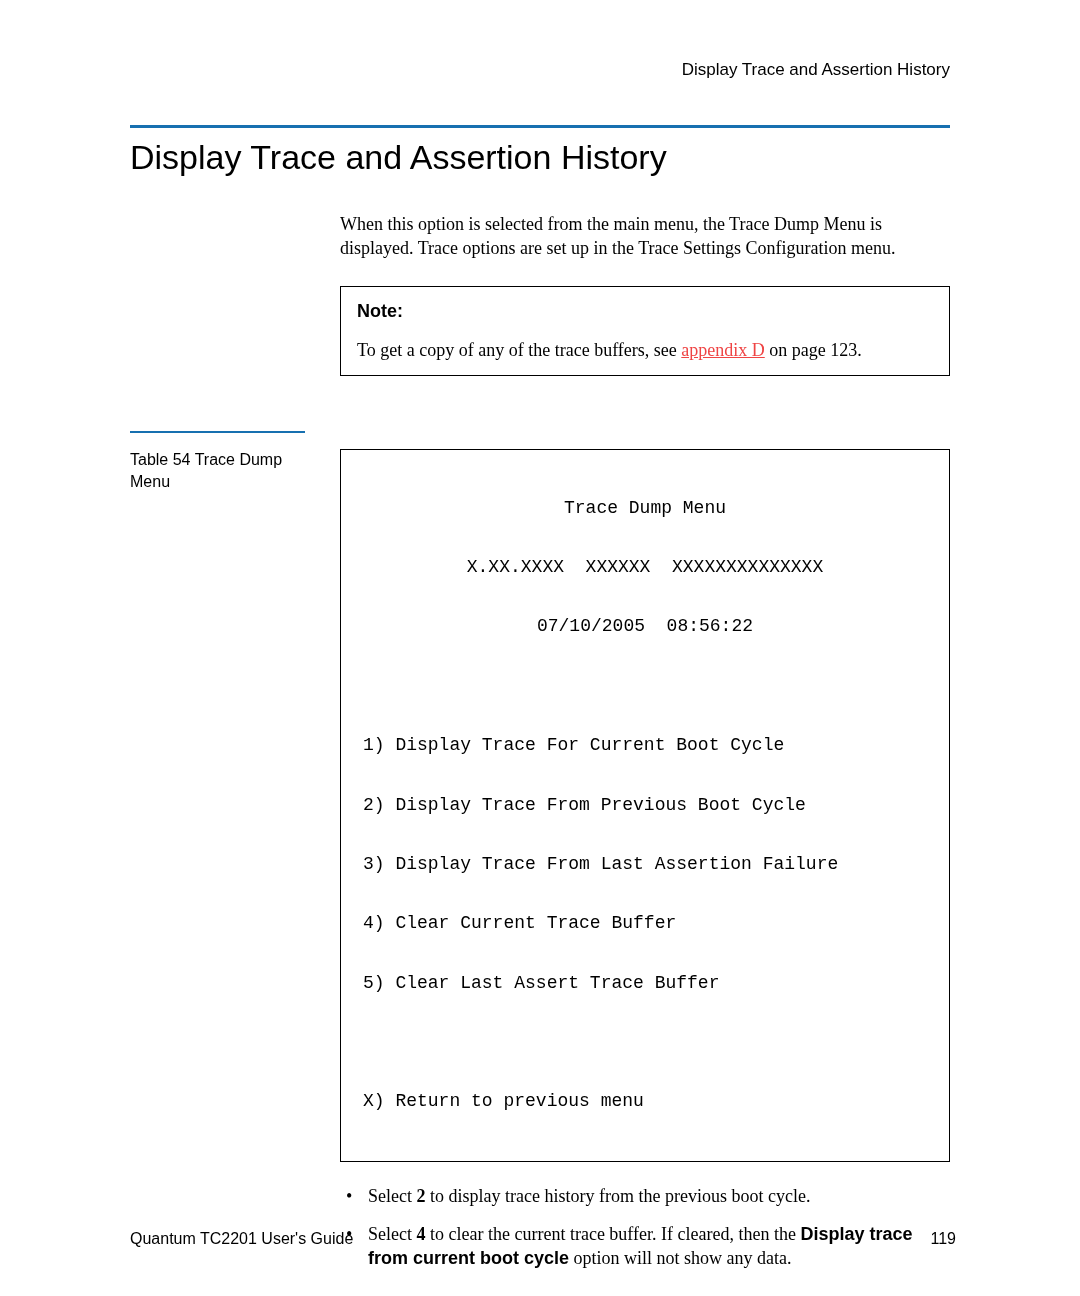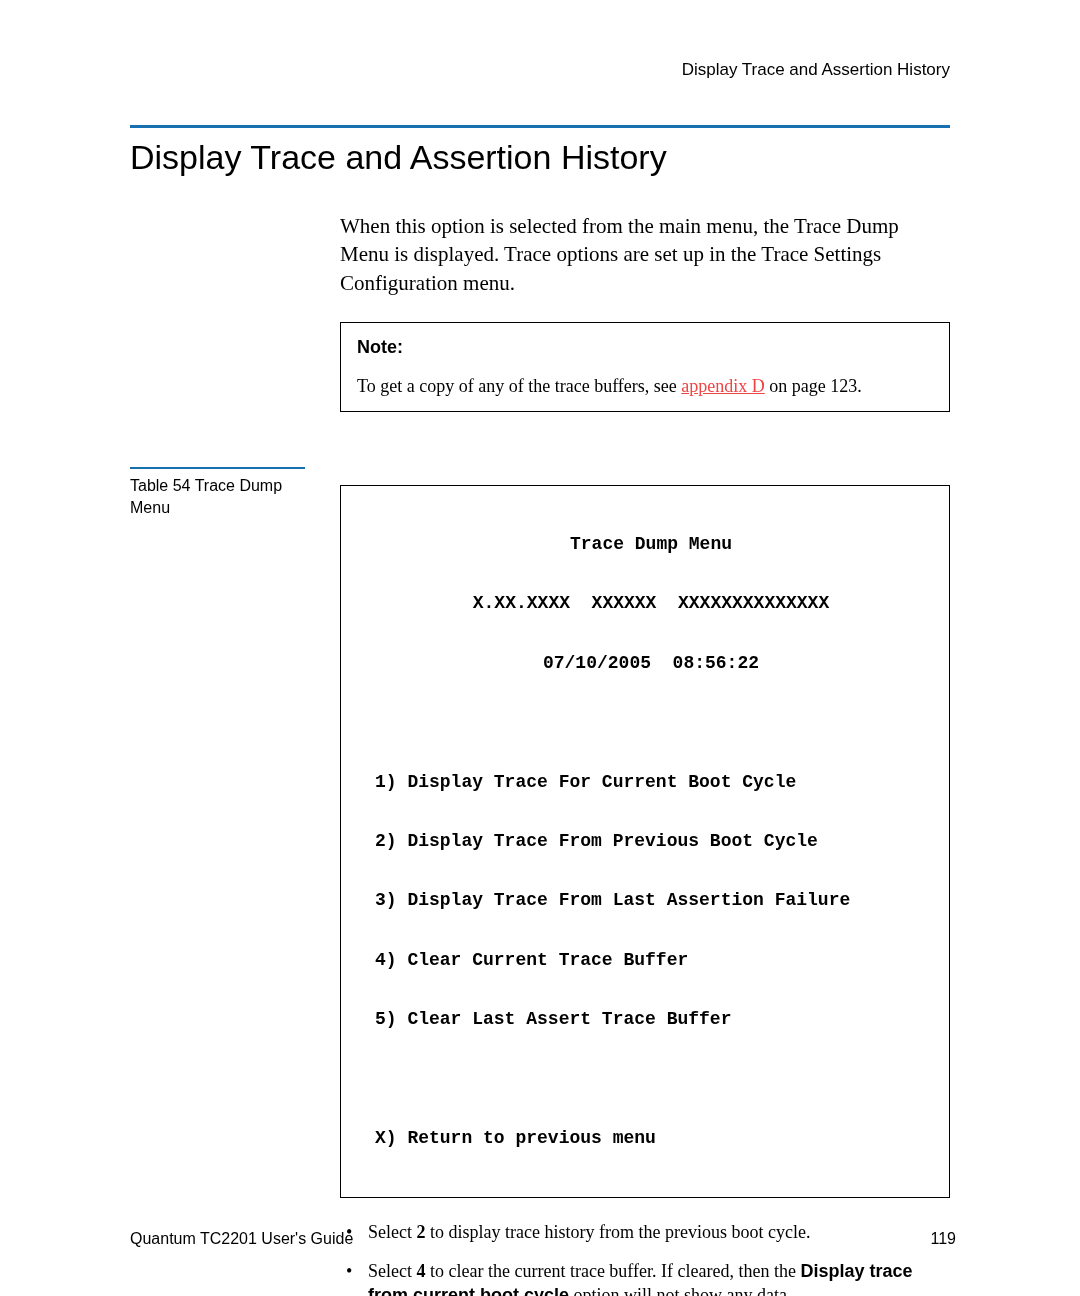--- a/index.html
+++ b/index.html
@@ -24,21 +24,21 @@
     margin-bottom: 10px;
   }
   h1.section-title {
     font-family: Arial, Helvetica, sans-serif;
     font-weight: normal;
     font-size: 34px;
     margin-bottom: 35px;
   }
   .intro {
     margin-left: 210px;
-    font-size: 21px;
+    font-size: 18px;
     line-height: 1.35;
     margin-bottom: 25px;
     margin-top: 10px;
   }
   .note-box {
     margin-left: 210px;
     border: 1px solid #000;
     padding: 12px 16px;
     font-size: 18px;
     line-height: 1.4;
@@ -50,40 +50,39 @@
   .note-label {
     font-family: Arial, Helvetica, sans-serif;
     font-weight: bold;
     white-space: nowrap;
   }
   .note-body { flex: 1; }
   .note-body a { color: #ef4444; text-decoration: underline; }
   .table-caption-wrap {
     border-top: 2px solid #1770b0;
     width: 175px;
-    padding-top: 6px;
+    padding-top: 16px;
     font-family: Arial, Helvetica, sans-serif;
     font-size: 16px;
     line-height: 1.35;
   }
   .two-col {
     display: flex;
     align-items: flex-start;
     gap: 35px;
   }
   .menu-box {
     flex: 1;
     border: 1px solid #000;
-    padding: 14px 22px 14px 34px;
+    padding: 14px 22px 14px 22px;
     font-family: "Courier New", Courier, monospace;
     font-size: 18px;
     line-height: 1.65;
     white-space: pre;
     margin-top: 18px;
-    font-weight: bold;
   }
   .menu-header { text-align: center; }
   .bullets {
     margin-left: 210px;
     margin-top: 22px;
   }
   .bullets li {
     list-style: none;
     position: relative;
     padding-left: 28px;

